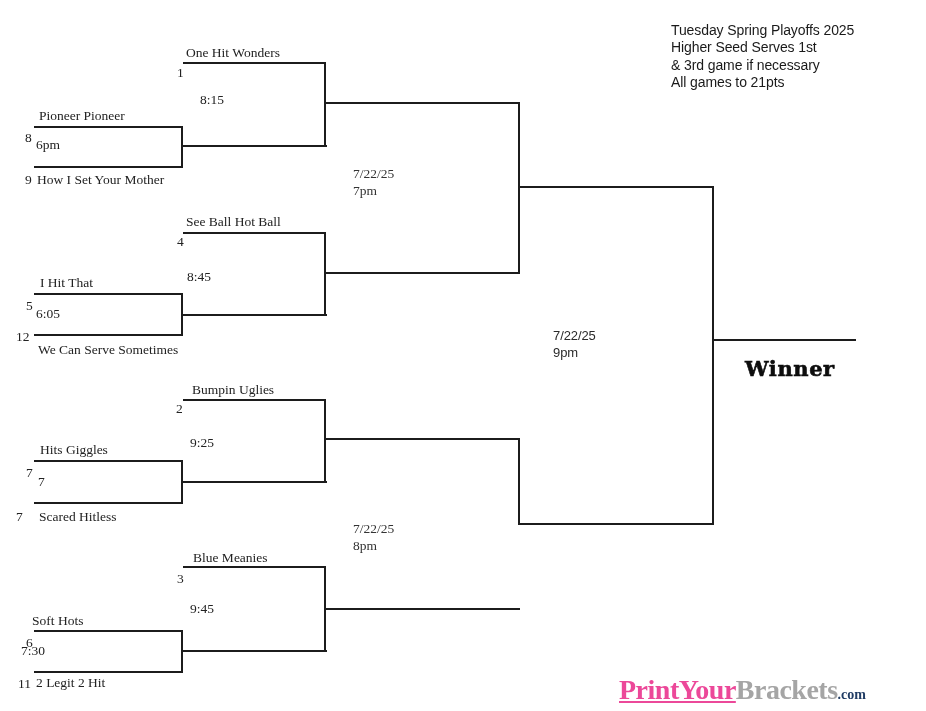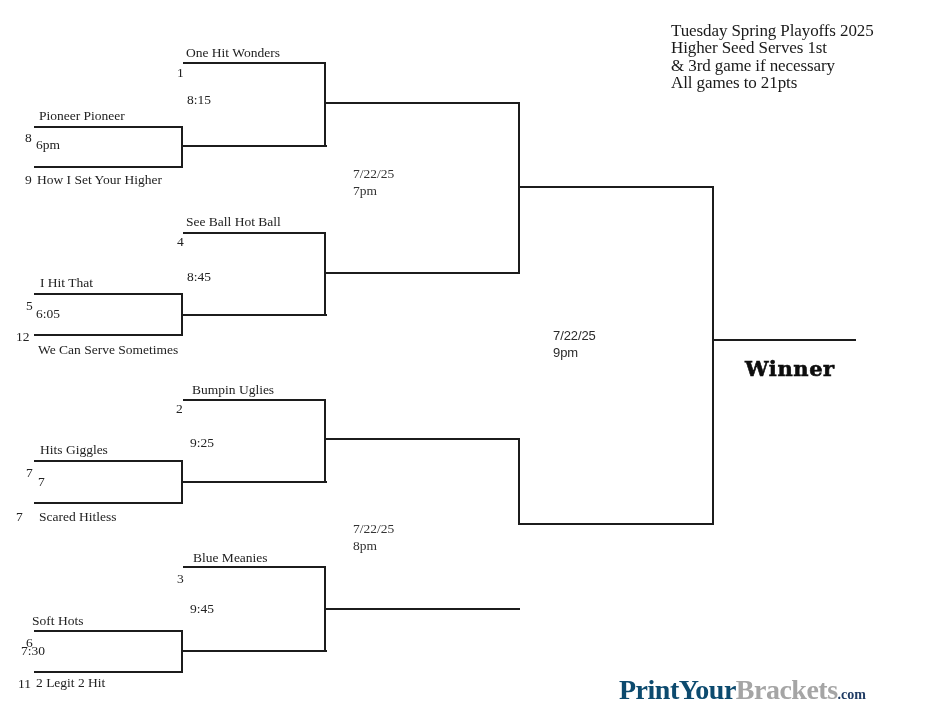--- a/index.html
+++ b/index.html
@@ -5,53 +5,53 @@
 <style>
   html,body{margin:0;padding:0;background:#ffffff;}
   .page{position:relative;width:926px;height:711px;background:#ffffff;overflow:hidden;
         font-family:"Liberation Serif", serif;color:#1e1e1e;}
   .t{position:absolute;white-space:nowrap;font-size:13.5px;line-height:1.2;color:#222222;}
   .serif{font-family:"Liberation Serif", serif;}
   .sans{font-family:"Liberation Sans", sans-serif;}
   .line{position:absolute;background:#1c1c1c;}
   .line.h{height:2px;}
   .line.v{width:2px;}
-  .header{position:absolute;left:671px;top:22px;font-family:Liberation Serif, serif;
-          font-size:17px;line-height:17.4px;color:#1a1a1a;letter-spacing:-0.1px;}
+  .header{position:absolute;left:671px;top:22px;font-family:Liberation Sans, sans-serif;
+          font-size:14px;line-height:17.4px;color:#1a1a1a;letter-spacing:-0.1px;}
   .date-block{position:absolute;font-size:13.5px;line-height:17px;color:#333333;}
   .date-block.sans{font-size:13px;color:#2a2a2a;letter-spacing:-0.1px;}
   .winner{position:absolute;left:745px;top:356px;font-family:"DejaVu Serif", serif;
           font-weight:900;font-size:21px;letter-spacing:0.6px;color:#0d0d0d;
           -webkit-text-stroke:0.6px #0d0d0d;}
   .logo{position:absolute;left:619px;top:674px;font-family:"Liberation Serif", serif;
         font-weight:700;font-size:28px;letter-spacing:-0.5px;white-space:nowrap;}
-  .logo .navy{color:#0c4a6e;}
+  .logo .navy{color:#ec4899;text-decoration:underline;}
   .logo .gray{color:#a5a5a5;margin-top:47px;}
   .logo .com{font-size:14px;letter-spacing:0;color:#203c64;}
 </style>
 </head>
 <body>
 
 <div class="page">
 
   <div class="header">
     <div>Tuesday Spring Playoffs 2025</div>
     <div>Higher Seed Serves 1st</div>
     <div>&amp; 3rd game if necessary</div>
     <div>All games to 21pts</div>
   </div>
 
   <div class="t serif" style="left:186px;top:45px">One Hit Wonders</div>
   <div class="t serif" style="left:177px;top:65px">1</div>
-  <div class="t serif" style="left:187px;top:92px">8:15</div>
+  <div class="t serif" style="left:200px;top:92px">8:15</div>
   <div class="t serif" style="left:39px;top:108px">Pioneer Pioneer</div>
   <div class="t serif" style="left:25px;top:130px">8</div>
   <div class="t serif" style="left:36px;top:137px">6pm</div>
   <div class="t serif" style="left:25px;top:172px">9</div>
-  <div class="t serif" style="left:37px;top:172px">How I Set Your Higher</div>
+  <div class="t serif" style="left:37px;top:172px">How I Set Your Mother</div>
 
   <div class="t serif" style="left:186px;top:214px">See Ball Hot Ball</div>
   <div class="t serif" style="left:177px;top:234px">4</div>
   <div class="t serif" style="left:187px;top:269px">8:45</div>
   <div class="t serif" style="left:40px;top:275px">I Hit That</div>
   <div class="t serif" style="left:26px;top:298px">5</div>
   <div class="t serif" style="left:36px;top:306px">6:05</div>
   <div class="t serif" style="left:16px;top:329px">12</div>
   <div class="t serif" style="left:38px;top:342px">We Can Serve Sometimes</div>
 

